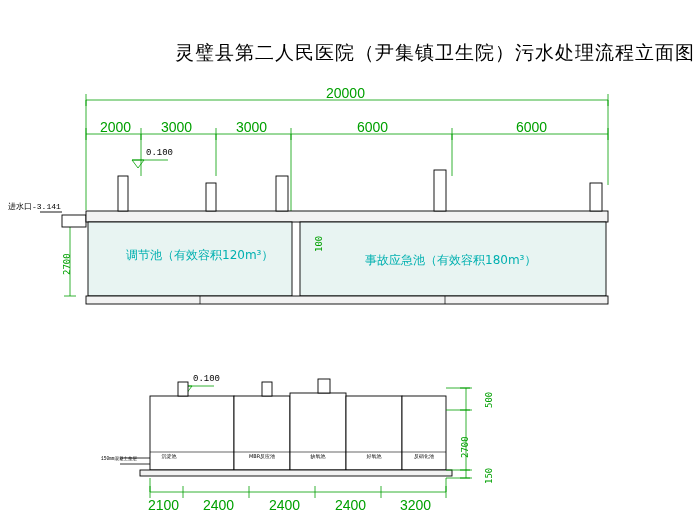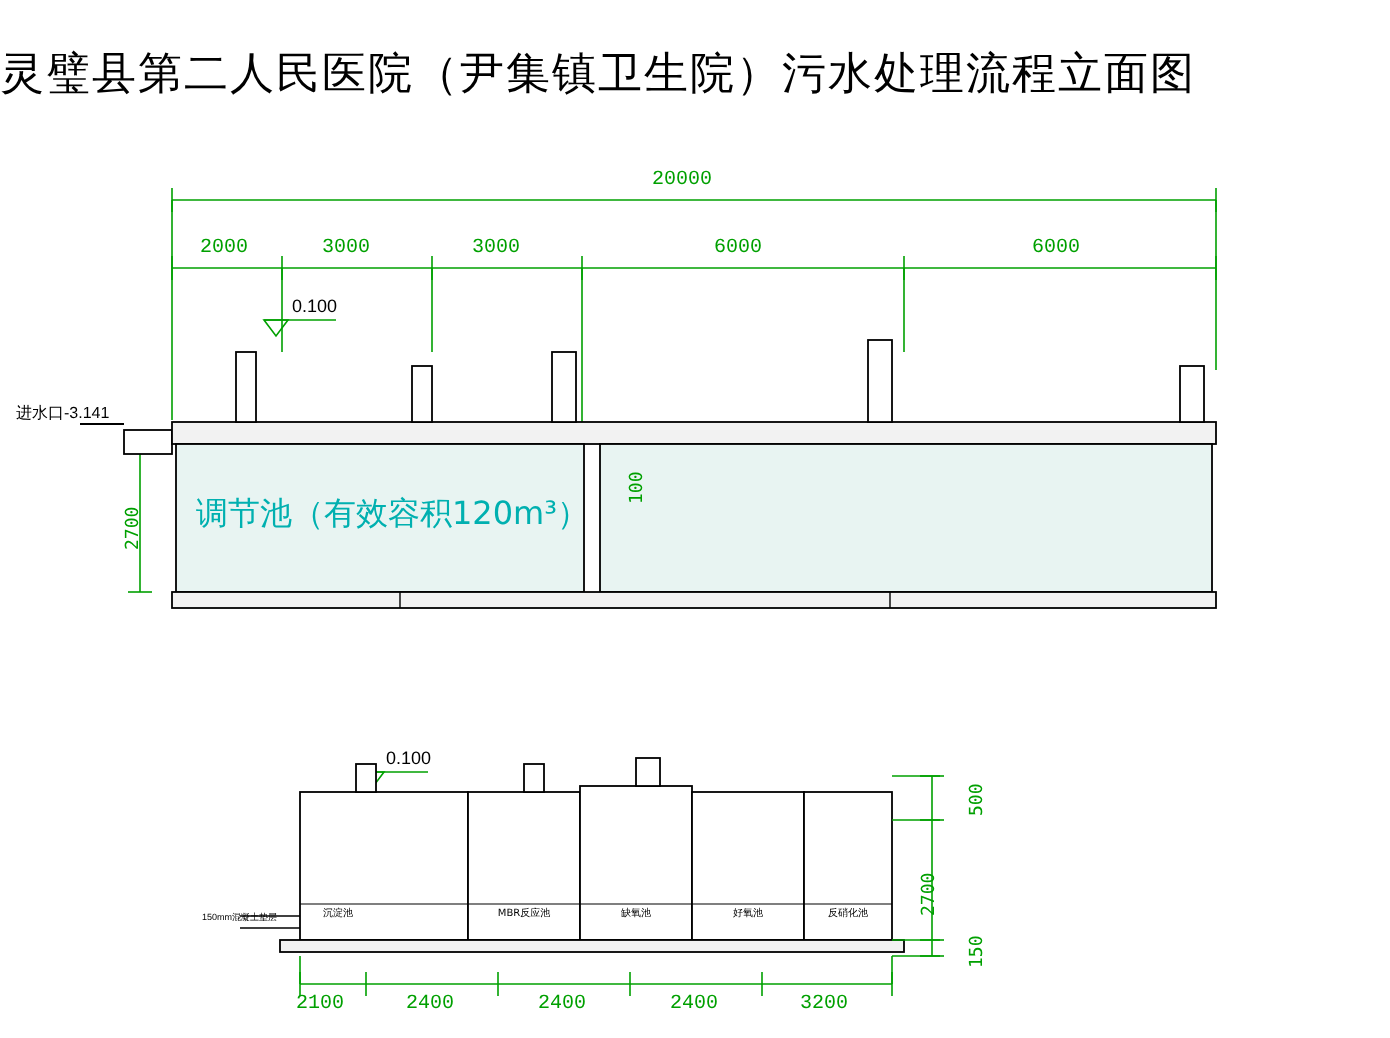--- a/index.html
+++ b/index.html
@@ -6,49 +6,50 @@
   body{
     width:695px;height:519px;
     background:#ffffff;
     font-family:"DejaVu Sans","Liberation Sans",sans-serif;
     position:relative;
     overflow:hidden;
   }
   #stage{position:absolute;left:0;top:0;width:695px;height:519px;}
   .title{
     position:absolute;
-    left:0;right:0;top:22px;
-    text-align:left;
-    font-size:22px;
+    left:0;right:0;top:40px;
+    text-align:right;
+    font-size:19px;
     color:#000000;
     letter-spacing:1px;
     white-space:nowrap;
     font-family:"DejaVu Sans","Liberation Sans",sans-serif;
   }
   svg{position:absolute;left:0;top:0;}
   .dimtxt{
     position:absolute;
-    font-size:10px;
+    font-size:14px;
     color:#00a000;
     white-space:nowrap;
-    font-family:Liberation Mono, monospace;
+    font-family:Liberation Sans, sans-serif;
   }
   .blacktxt{
     position:absolute;
     font-size:8px;
     color:#000000;
     white-space:nowrap;
-    font-family:Liberation Sans, sans-serif;
+    font-family:Liberation Mono, monospace;
   }
   .tanktxt{
     position:absolute;
-    font-size:16px;
+    font-size:12px;
     color:#00b0b0;
     white-space:nowrap;
     font-family:"DejaVu Sans","Liberation Sans",sans-serif;
+    margin-left:28px;
   }
   .smalllbl{
     position:absolute;
     font-size:5px;
     color:#000000;
     white-space:nowrap;
     text-align:center;
     font-family:"DejaVu Sans","Liberation Sans",sans-serif;
   }
   .vert{
@@ -204,20 +205,21 @@
 
   <div class="blacktxt" style="left:146px;top:148px;font-size:9px;">0.100</div>
 
   <div class="blacktxt" style="left:8px;top:201px;">进水口-3.141</div>
 
   <div class="vert" style="left:62px;top:275px;">2700</div>
 
   <div class="vert" style="left:314px;top:252px;">100</div>
 
   <div class="tanktxt" style="left:98px;top:247px;">调节池（有效容积120m³）</div>
+  <div class="tanktxt" style="left:337px;top:252px;">事故应急池（有效容积180m³）</div>
 
   <div class="blacktxt" style="left:193px;top:374px;font-size:9px;">0.100</div>
 
   <div class="blacktxt" style="left:101px;top:456px;font-size:4.5px;">150mm混凝土垫层</div>
 
   <div class="smalllbl" style="left:152px;top:453px;width:34px;">沉淀池</div>
   <div class="smalllbl" style="left:235px;top:453px;width:54px;">MBR反应池</div>
   <div class="smalllbl" style="left:291px;top:453px;width:54px;">缺氧池</div>
   <div class="smalllbl" style="left:347px;top:453px;width:54px;">好氧池</div>
   <div class="smalllbl" style="left:402px;top:453px;width:44px;">反硝化池</div>

